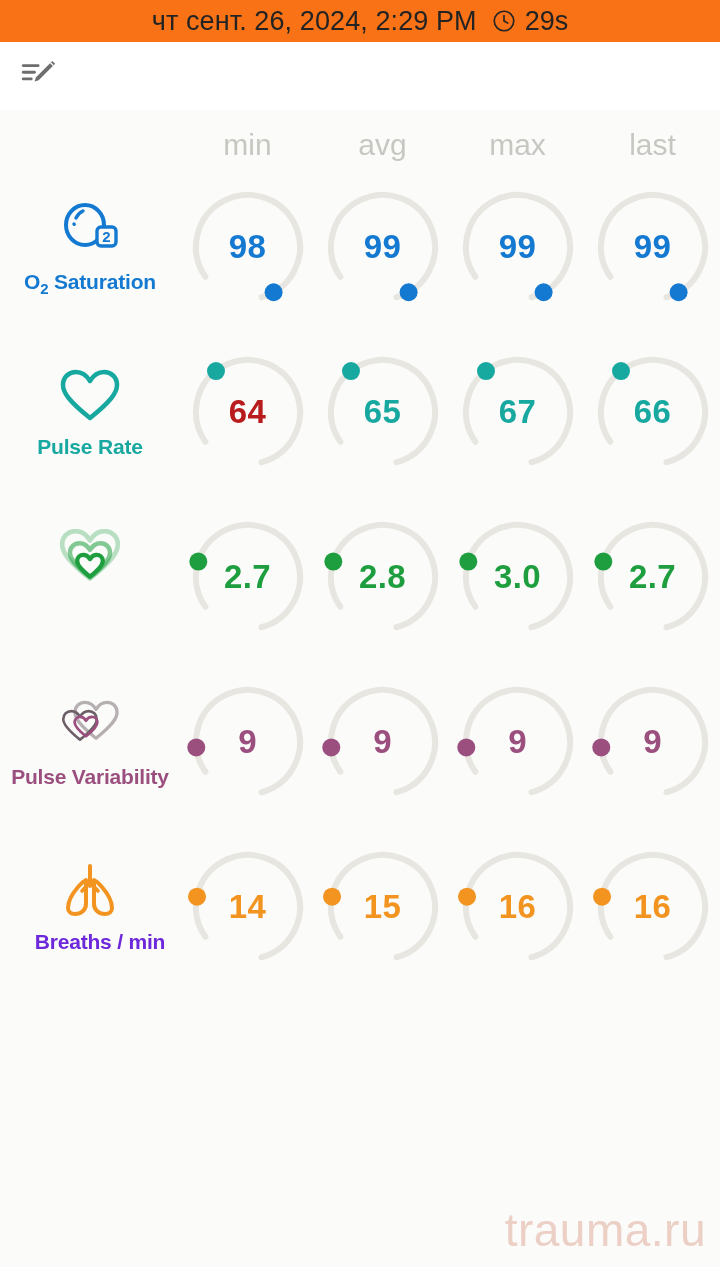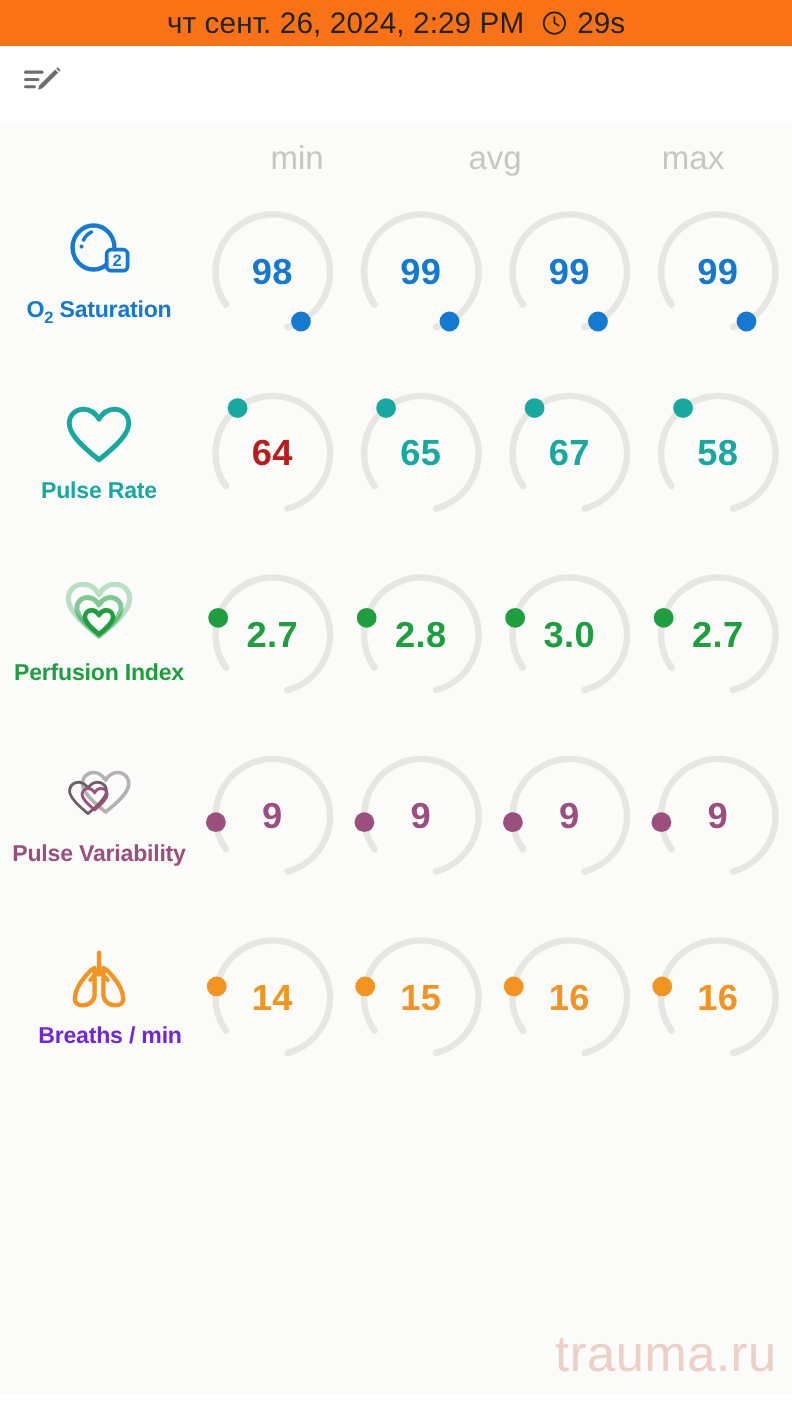--- a/index.html
+++ b/index.html
@@ -201,20 +201,23 @@
     <div class="row-label-col"></div>
     <div class="col-cell">
       <span class="col-head">min</span>
     </div>
     <div class="col-cell">
       <span class="col-head">avg</span>
     </div>
     <div class="col-cell">
       <span class="col-head">max</span>
     </div>
+    <div class="col-cell">
+      <span class="col-head">last</span>
+    </div>
   </div>
 
   <div id="metric-rows">
       <div class="metric-row">
         <div class="metric-label-box">
           <div class="metric-icon">
             <svg width="62" height="58" viewBox="0 0 62 58">
               <ellipse cx="26" cy="24" rx="19" ry="20" fill="none" stroke="#1479d0" stroke-width="4"></ellipse>
               <path d="M17 17 q2.5 -5 7 -7" fill="none" stroke="#1479d0" stroke-width="3.4" stroke-linecap="round"></path>
               <path d="M15 23 l0.2 0.2" fill="none" stroke="#1479d0" stroke-width="3.4" stroke-linecap="round"></path>
@@ -296,34 +299,33 @@
             </svg>
             <div class="gauge-value" style="color: rgb(23, 168, 160);">67</div>
           </div>
         </div>
         <div class="gauge-cell">
           <div class="gauge">
             <svg width="126" height="126" viewBox="0 0 126 126">
               <path d="M 20.40 92.83 A 52 52 0 1 1 76.46 113.23" fill="none" stroke="#e8e6e0" stroke-width="6" stroke-linecap="round"></path>
               <circle cx="30.99" cy="22.02" r="9" fill="#17a8a0"></circle>
             </svg>
-            <div class="gauge-value" style="color: rgb(23, 168, 160);">58</div>
+            <div class="gauge-value" style="color: rgb(23, 168, 160);">66</div>
           </div>
         </div>
       </div>
       <div class="metric-row">
         <div class="metric-label-box">
           <div class="metric-icon">
             <svg width="66" height="62" viewBox="0 0 64 60">
               <path transform="translate(32,26) scale(1) translate(-32,-30)" d="M32 52 C12 36 5 27 5 19 C5 11 11 6 18 6 C24 6 29 10 32 15 C35 10 40 6 46 6 C53 6 59 11 59 19 C59 27 52 36 32 52 Z" fill="none" stroke="#1e9e3e" stroke-opacity="0.3" stroke-width="4.5" stroke-linejoin="round"></path>
               <path transform="translate(32,31) scale(0.72) translate(-32,-30)" d="M32 52 C12 36 5 27 5 19 C5 11 11 6 18 6 C24 6 29 10 32 15 C35 10 40 6 46 6 C53 6 59 11 59 19 C59 27 52 36 32 52 Z" fill="none" stroke="#1e9e3e" stroke-opacity="0.55" stroke-width="6" stroke-linejoin="round"></path>
               <path transform="translate(32,36) scale(0.46) translate(-32,-30)" d="M32 52 C12 36 5 27 5 19 C5 11 11 6 18 6 C24 6 29 10 32 15 C35 10 40 6 46 6 C53 6 59 11 59 19 C59 27 52 36 32 52 Z" fill="none" stroke="#1e9e3e" stroke-opacity="1" stroke-width="9" stroke-linejoin="round"></path>
             </svg>
           </div>
-          <div class="metric-name" style="color: rgb(30, 158, 62);">Perfusion Index</div>
         </div>
         <div class="gauge-cell">
           <div class="gauge">
             <svg width="126" height="126" viewBox="0 0 126 126">
               <path d="M 20.40 92.83 A 52 52 0 1 1 76.46 113.23" fill="none" stroke="#e8e6e0" stroke-width="6" stroke-linecap="round"></path>
               <circle cx="13.33" cy="47.62" r="9" fill="#1e9e3e"></circle>
             </svg>
             <div class="gauge-value" style="color: rgb(30, 158, 62);">2.7</div>
           </div>
         </div>

